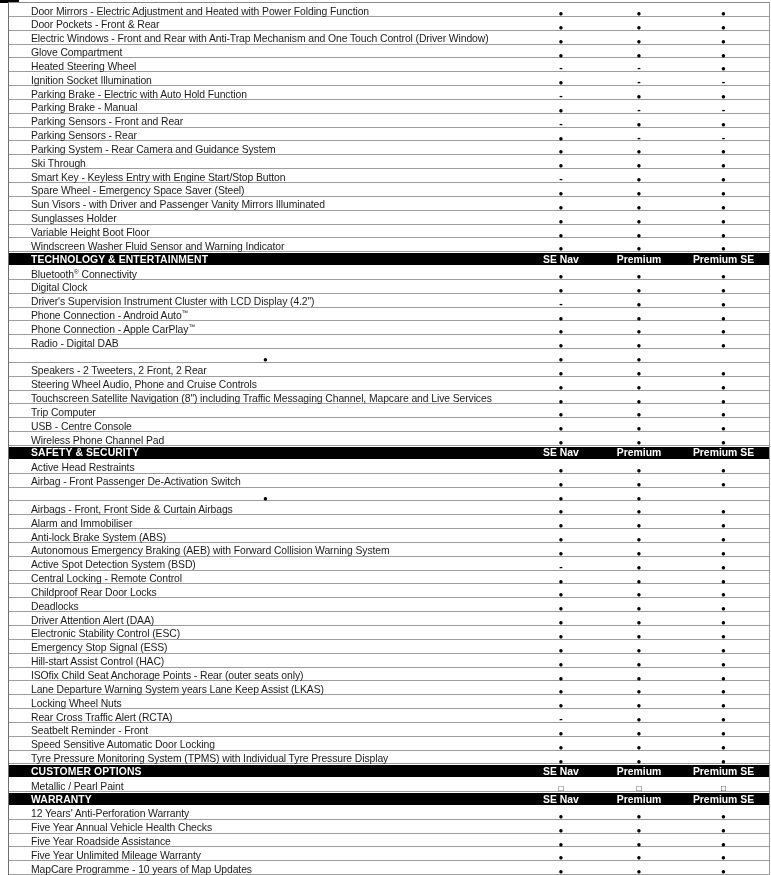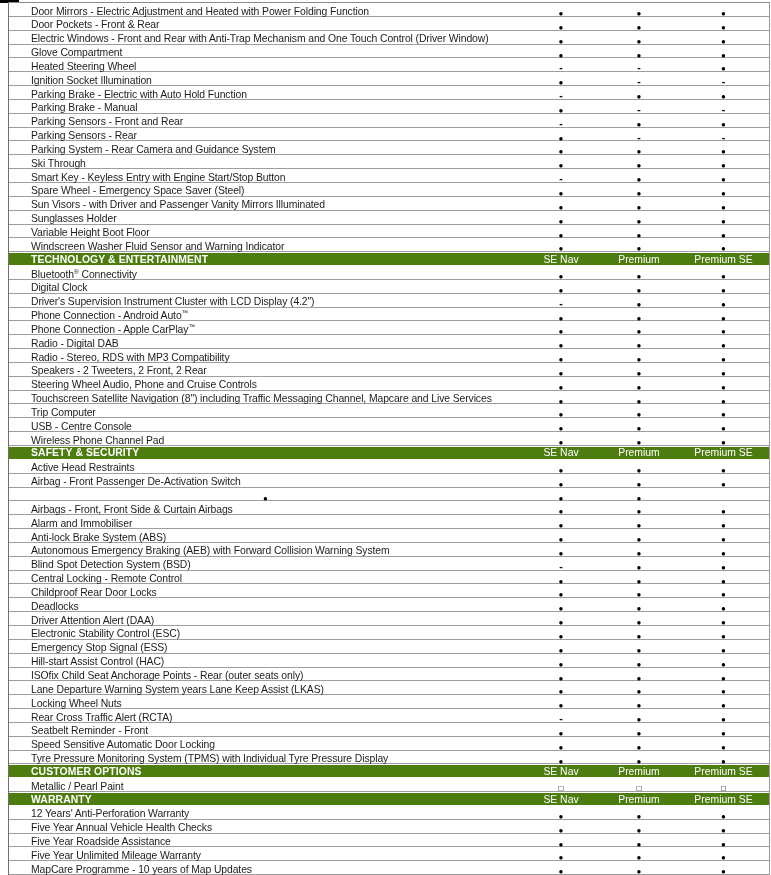--- a/index.html
+++ b/index.html
@@ -28,21 +28,21 @@
     grid-template-columns: 1fr 78px 78px 91px;
     height: 13.85px;
     box-sizing: border-box;
     align-items: center;
   }
   .row {
     border-bottom: 1px solid #9e9e9e;
     background: #ffffff;
   }
   .section-row {
-    background: #4d7c0f;
+    background: #000000;
     border-top: 1px solid #ffffff;
     border-bottom: 1px solid #ffffff;
   }
   .feature-cell {
     padding-left: 22px;
     font-size: 10.4px;
     color: #1c1c1c;
     white-space: nowrap;
     overflow: hidden;
     letter-spacing: -0.1px;
@@ -56,21 +56,21 @@
     padding-left: 22px;
     font-size: 10.4px;
     font-weight: bold;
     color: #ffffff;
     white-space: nowrap;
     letter-spacing: 0.1px;
   }
   .col-header {
     text-align: center;
     font-size: 10.4px;
-    font-weight: normal;
+    font-weight: bold;
     color: #ffffff;
     white-space: nowrap;
   }
   .val-cell { text-align: center; line-height: 1; }
   .sym { color: #000000; display: inline-block; }
   .sym.std { font-size: 8px; }
   .sym.na  { font-size: 10.5px; font-weight: bold; }
   .sym.opt { font-size: 8.5px; }
 </style>
 </head>
@@ -222,21 +222,20 @@
       <div class="val-cell"><span class="sym std">●</span></div>
       <div class="val-cell"><span class="sym std">●</span></div>
     </div>
     <div class="row">
       <div class="feature-cell">Radio - Digital DAB</div>
       <div class="val-cell"><span class="sym std">●</span></div>
       <div class="val-cell"><span class="sym std">●</span></div>
       <div class="val-cell"><span class="sym std">●</span></div>
     </div>
     <div class="row">
-      <div class="feature-cell">Radio - Stereo, RDS with MP3 Compatibility</div>
       <div class="val-cell"><span class="sym std">●</span></div>
       <div class="val-cell"><span class="sym std">●</span></div>
       <div class="val-cell"><span class="sym std">●</span></div>
     </div>
     <div class="row">
       <div class="feature-cell">Speakers - 2 Tweeters, 2 Front, 2 Rear</div>
       <div class="val-cell"><span class="sym std">●</span></div>
       <div class="val-cell"><span class="sym std">●</span></div>
       <div class="val-cell"><span class="sym std">●</span></div>
     </div>
@@ -311,21 +310,21 @@
       <div class="val-cell"><span class="sym std">●</span></div>
       <div class="val-cell"><span class="sym std">●</span></div>
     </div>
     <div class="row">
       <div class="feature-cell">Autonomous Emergency Braking (AEB) with Forward Collision Warning System</div>
       <div class="val-cell"><span class="sym std">●</span></div>
       <div class="val-cell"><span class="sym std">●</span></div>
       <div class="val-cell"><span class="sym std">●</span></div>
     </div>
     <div class="row">
-      <div class="feature-cell">Blind Spot Detection System (BSD)</div>
+      <div class="feature-cell">Active Spot Detection System (BSD)</div>
       <div class="val-cell"><span class="sym na">-</span></div>
       <div class="val-cell"><span class="sym std">●</span></div>
       <div class="val-cell"><span class="sym std">●</span></div>
     </div>
     <div class="row">
       <div class="feature-cell">Central Locking - Remote Control</div>
       <div class="val-cell"><span class="sym std">●</span></div>
       <div class="val-cell"><span class="sym std">●</span></div>
       <div class="val-cell"><span class="sym std">●</span></div>
     </div>

